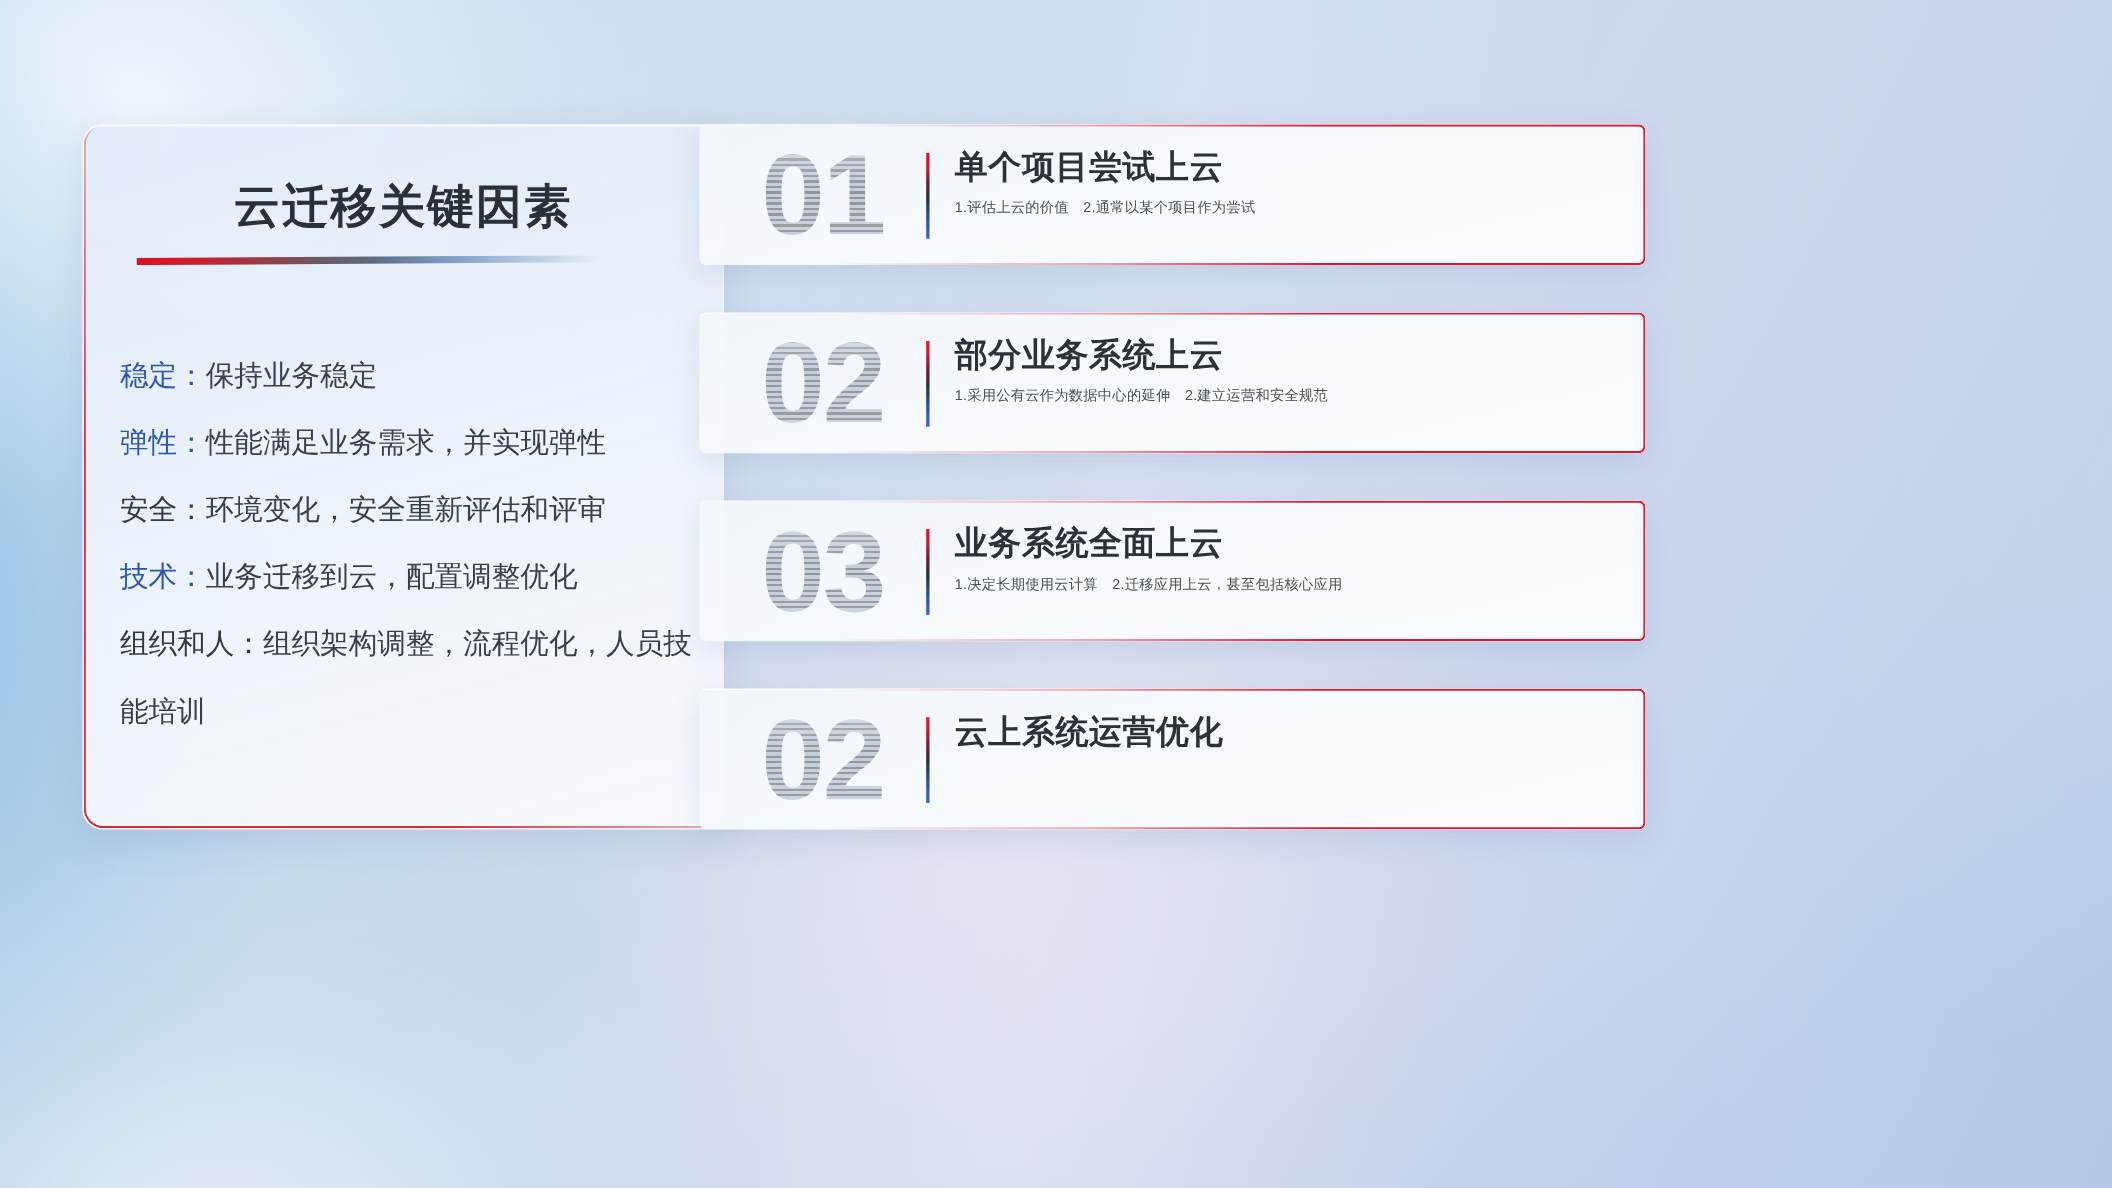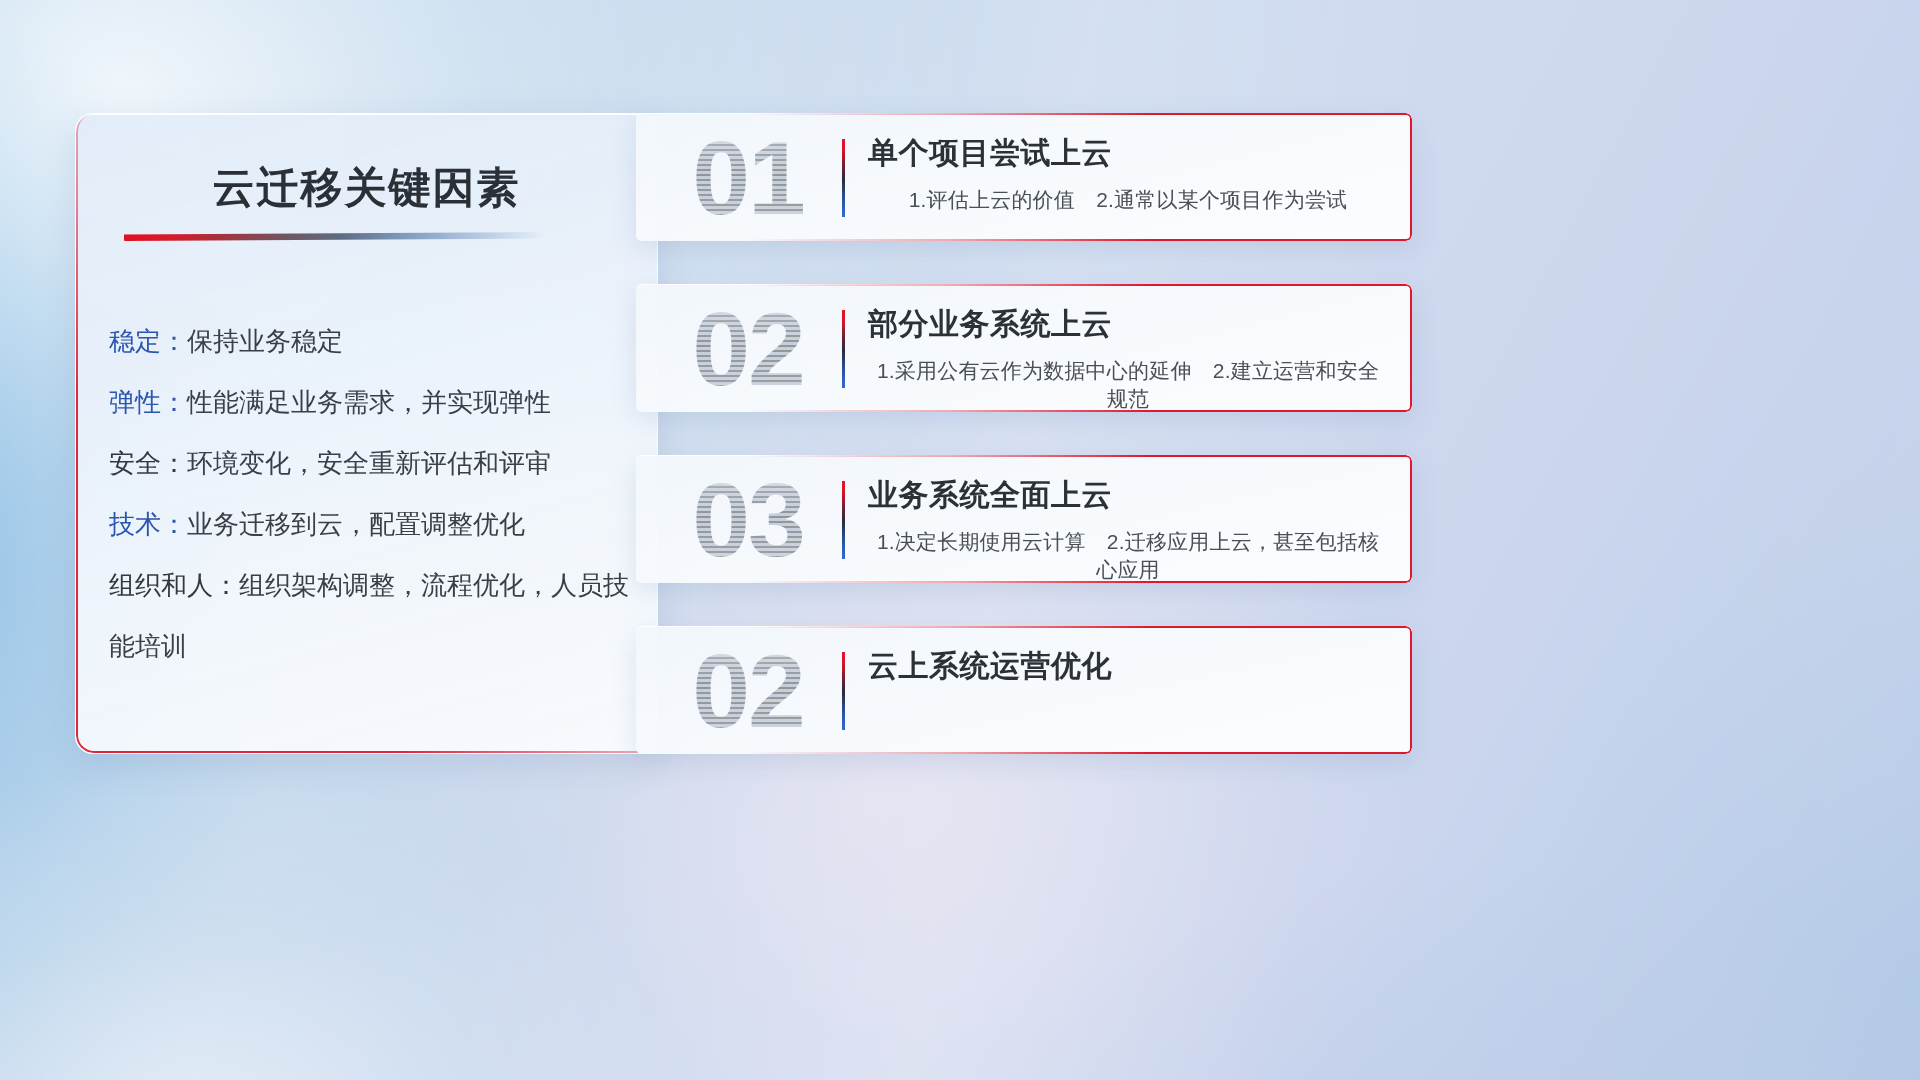--- a/index.html
+++ b/index.html
@@ -115,21 +115,21 @@
   .factor-label { font-weight:normal; }
   .factor-label.blue { color:#2b55b0;margin-top:16px; }
   .factor-label.dark { color:#33383f; }
   .factor-text { color:#3a3f47;text-align:center; }
 
   
   #cards { position:absolute; left:636px; top:113px; }
 
   .card {
     position:relative;
-    width:776px; height:128px;
+    width:860px; height:128px;
     margin-bottom:43px;
     border-radius:6px;
     background:linear-gradient(165deg,
         rgba(242,247,252,0.96) 0%,
         rgba(247,250,253,0.97) 40%,
         rgba(252,253,255,0.98) 100%);
     box-shadow:0 8px 26px rgba(95,125,170,0.17),
                inset 0 1px 0 rgba(255,255,255,0.95);
     overflow:hidden;
     text-decoration:underline;
@@ -180,26 +180,25 @@
 
   .card-body { position:absolute; left:232px; top:18px; right:24px; }
   .card-title {
     font-size:30px;
     font-weight:bold;
     color:#2c3138;
     letter-spacing:0.5px;
     line-height:44px;
   }
   .card-sub {
-    margin-top:11px;
-    font-size:21px;
+    margin-top:0;
+    font-size:13px;
     color:#4a4f57;
     line-height:28px;
     letter-spacing:0.2px;
-    text-align:center;
   }
 </style>
 </head>
 <body>
 
 <div id="stage">
 
   <div class="bg-layer" id="bg-base"></div>
   <div class="bg-layer" id="bg-glow-tl"></div>
   <div class="bg-layer" id="bg-glow-left"></div>

